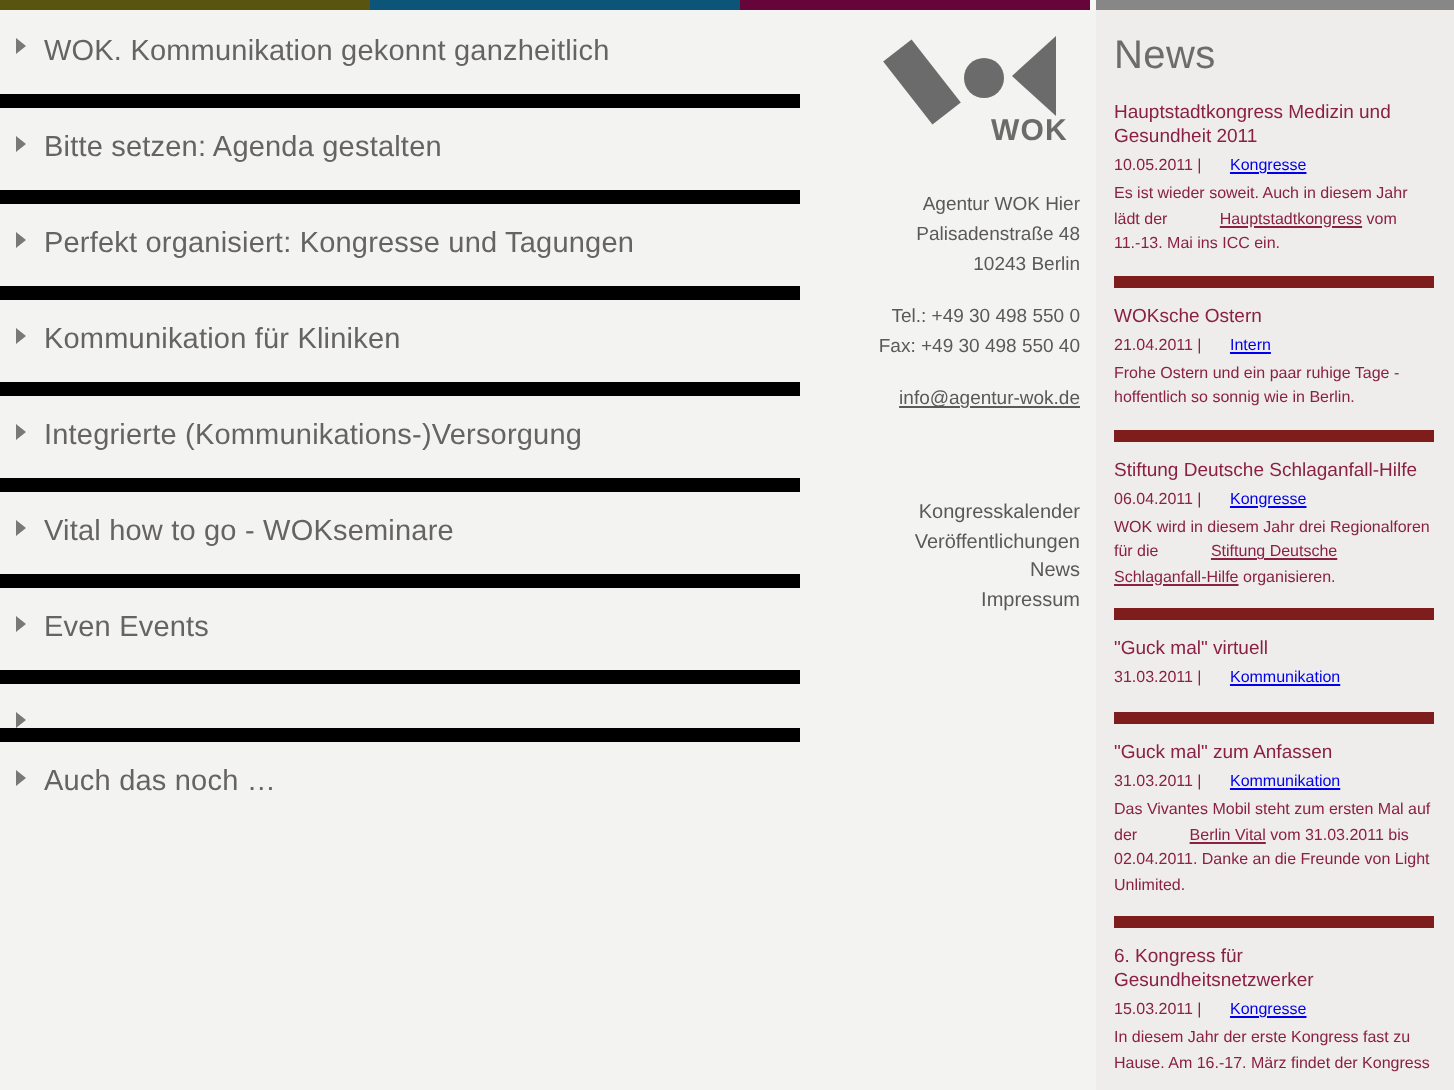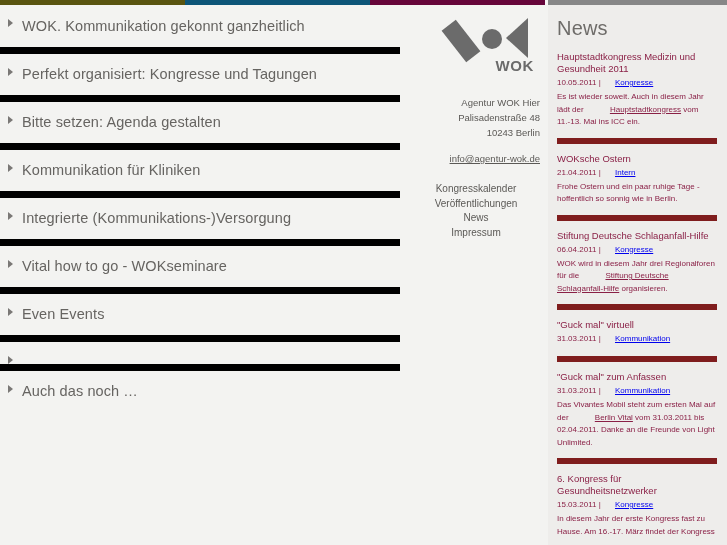--- a/index.html
+++ b/index.html
@@ -123,25 +123,24 @@
     line-height: 15px;
     color: #5b5956;
   }
   .contact .blk { margin-bottom: 11px; }
   .contact a {
     color: #5b5956;
     text-decoration: underline;
   }
 
   .centerlinks {
-    margin-top: 16px;
+    margin-top: 43px;
     font-size: 10px;
     line-height: 14.5px;
     color: #5b5956;
-    text-align: center;
   }
   .centerlinks a {
     display: block;
     color: #5b5956;
     text-decoration: none;
     cursor: pointer;
   }
 
   
   .rightcol {
@@ -199,22 +198,22 @@
   <div class="topbar" id="topbar">
       <div class="seg" style="width: 185px; background: rgb(89, 84, 16);"></div>
       <div class="seg" style="width: 185px; background: rgb(13, 85, 120);"></div>
       <div class="seg" style="width: 175px; background: rgb(102, 5, 58);"></div>
       <div class="seg" style="width: 3px; background: rgb(247, 247, 246);"></div>
       <div class="seg" style="width: 179px; background: rgb(135, 135, 135);"></div>
     </div>
 
   <div class="leftcol" id="navlist">
       <a class="navitem" href="#"><span class="arrow"></span><span>WOK. Kommunikation gekonnt ganzheitlich</span></a>
+      <a class="navitem" href="#"><span class="arrow"></span><span>Bitte setzen: Agenda gestalten</span></a>
       <a class="navitem" href="#"><span class="arrow"></span><span>Perfekt organisiert: Kongresse und Tagungen</span></a>
-      <a class="navitem" href="#"><span class="arrow"></span><span>Bitte setzen: Agenda gestalten</span></a>
       <a class="navitem" href="#"><span class="arrow"></span><span>Kommunikation für Kliniken</span></a>
       <a class="navitem" href="#"><span class="arrow"></span><span>Integrierte (Kommunikations-)Versorgung</span></a>
       <a class="navitem" href="#"><span class="arrow"></span><span>Vital how to go - WOKseminare</span></a>
       <a class="navitem" href="#"><span class="arrow"></span><span>Even Events</span></a>
       <a class="navitem two-line" href="#"><span class="arrow"></span></a>
       <a class="navitem" href="#"><span class="arrow"></span><span>Auch das noch …</span></a>
     </div>
 
   <div class="centercol">
 
@@ -225,20 +224,24 @@
       <div class="ltext">WOK</div>
     </div>
 
     <div class="contact">
       <div class="blk">
         <div>Agentur WOK Hier</div>
         <div>Palisadenstraße 48</div>
         <div>10243 Berlin</div>
       </div>
       <div class="blk">
+        <div>Tel.: +49 30 498 550 0</div>
+        <div>Fax: +49 30 498 550 40</div>
+      </div>
+      <div class="blk">
         <a href="#">info@agentur-wok.de</a>
       </div>
     </div>
 
     <div class="centerlinks" id="centerlinks">
         <a href="#">Kongresskalender</a>
         <a href="#">Veröffentlichungen</a>
         <a href="#">News</a>
         <a href="#">Impressum</a>
       </div>

